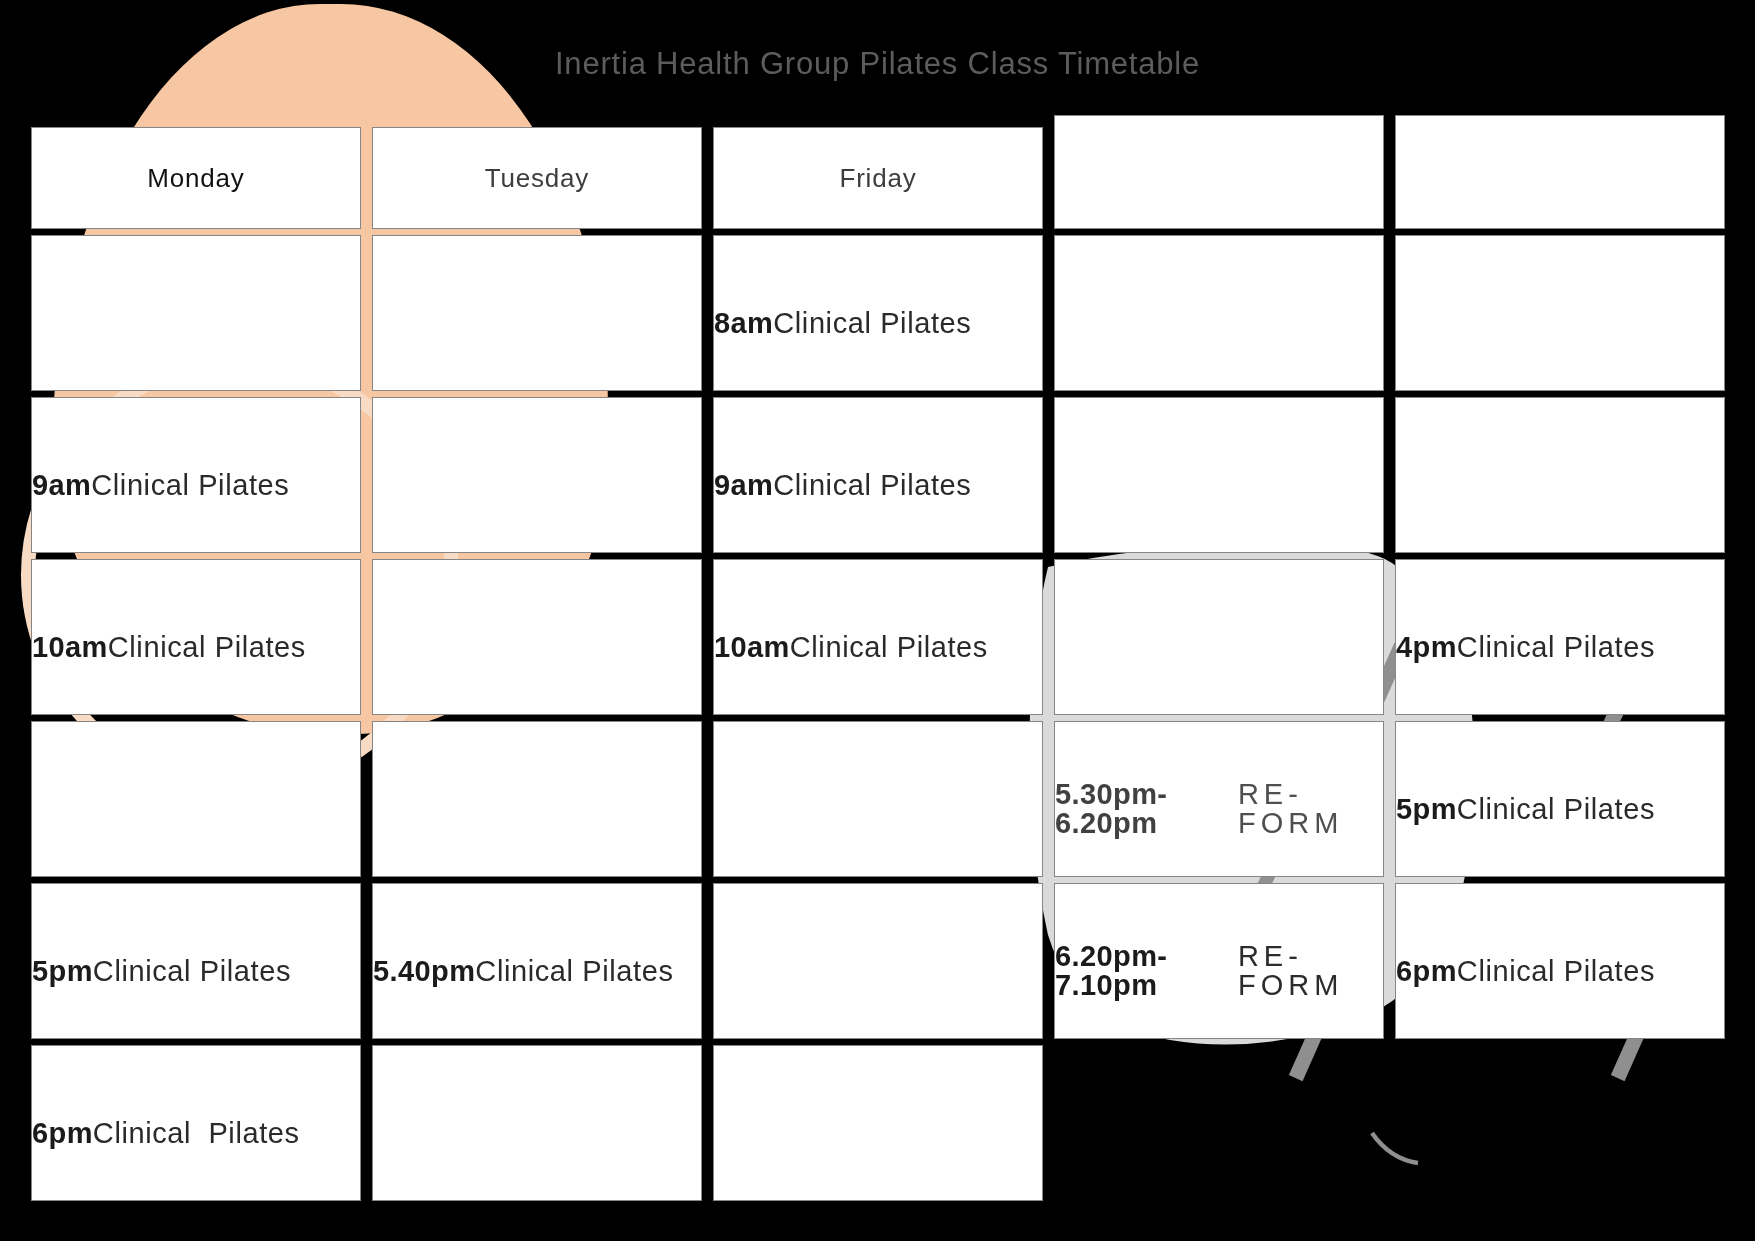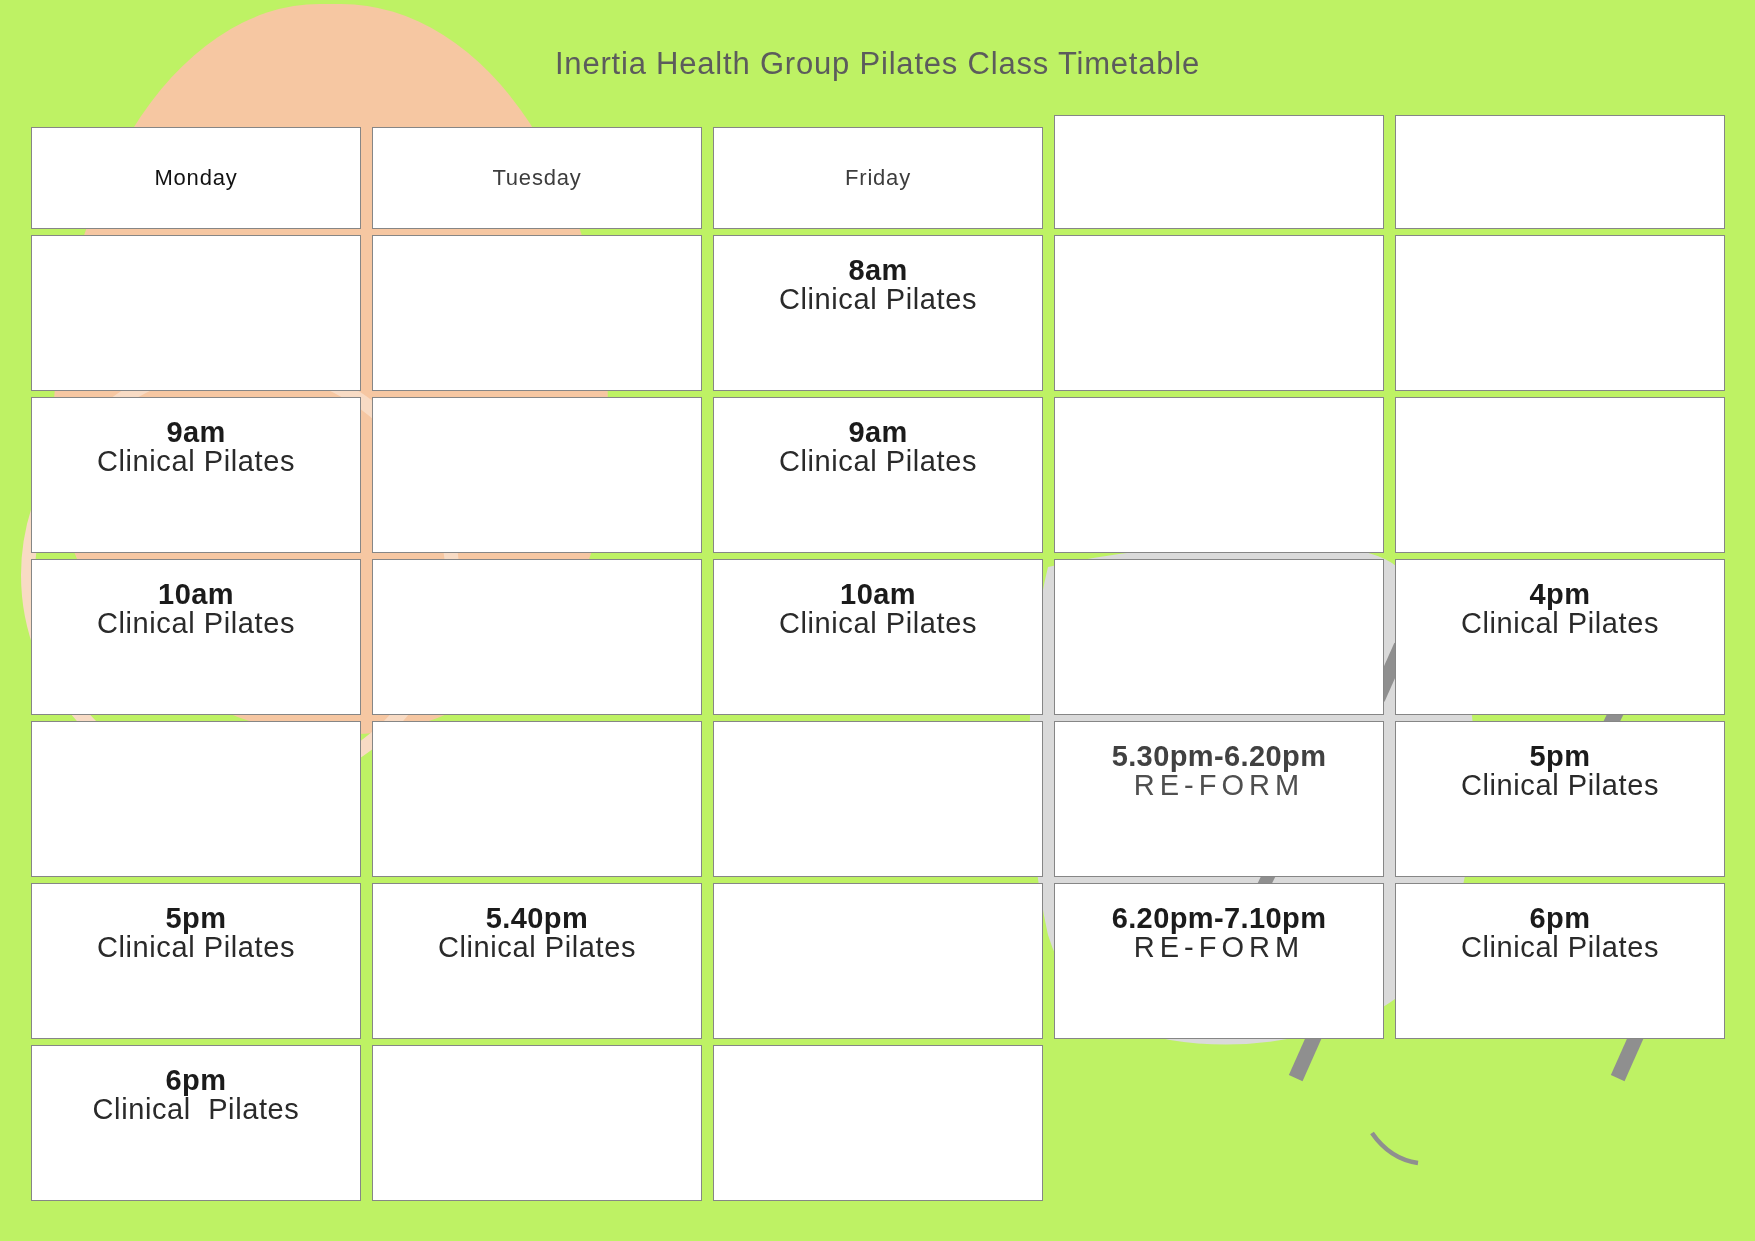--- a/index.html
+++ b/index.html
@@ -8,21 +8,21 @@
     --sketch-fill:#dadada;
     --sketch-stroke:#8f8f8f;
     --cell-border:#868686;
   }
   *{margin:0;padding:0;box-sizing:border-box;}
   html,body{background:#ffffff;}
   .page{
     position:relative;
     width:1755px;height:1241px;
     overflow:hidden;
-    background:#bef264;
+    background:#000000;
     font-family:"Liberation Sans","DejaVu Sans",sans-serif;
   }
   
   .decor{position:absolute;z-index:0;}
   .peach-blob{
     left:53px;top:4px;width:555px;height:730px;
     background:var(--accent-peach);
     border-radius:50% 50% 48% 52% / 62% 58% 40% 42%;
   }
   .peach-ring{
@@ -50,25 +50,25 @@
     grid-template-columns:repeat(5,330px);
     grid-template-rows:114px repeat(6,156px);
     column-gap:11px;row-gap:6px;
   }
   .cell{
     background:#ffffff;
     border:1.5px solid var(--cell-border);
   }
   .header-cell{
     display:flex;align-items:center;justify-content:center;
-    font-size:22px;letter-spacing:.8px;color:#3d3d3d;margin-top:12px;
+    font-size:26px;letter-spacing:.8px;color:#3d3d3d;margin-top:12px;
   }
   .grid .header-cell:nth-child(1){color:#121212;}
   .body-cell{
-    display:flex;flex-direction:column;align-items:center;
+    display:flex;flex-direction:row;align-items:center;
     padding-top:20px;
   }
   .line-time{
     font-size:29px;font-weight:600;letter-spacing:.4px;color:#1b1b1b;
     line-height:1;
   }
   .line-class{
     font-size:29px;font-weight:400;letter-spacing:.6px;color:#2a2a2a;
     line-height:1;white-space:pre-wrap;
   }

